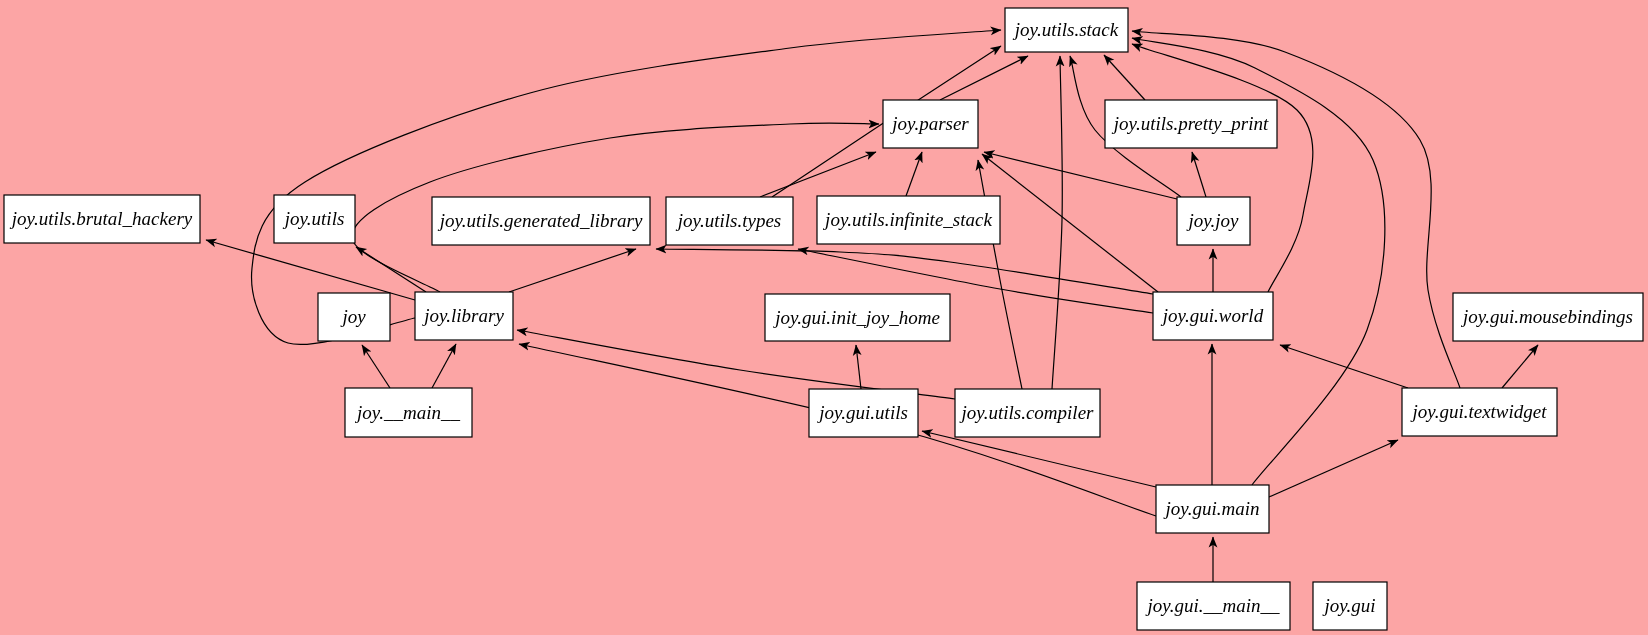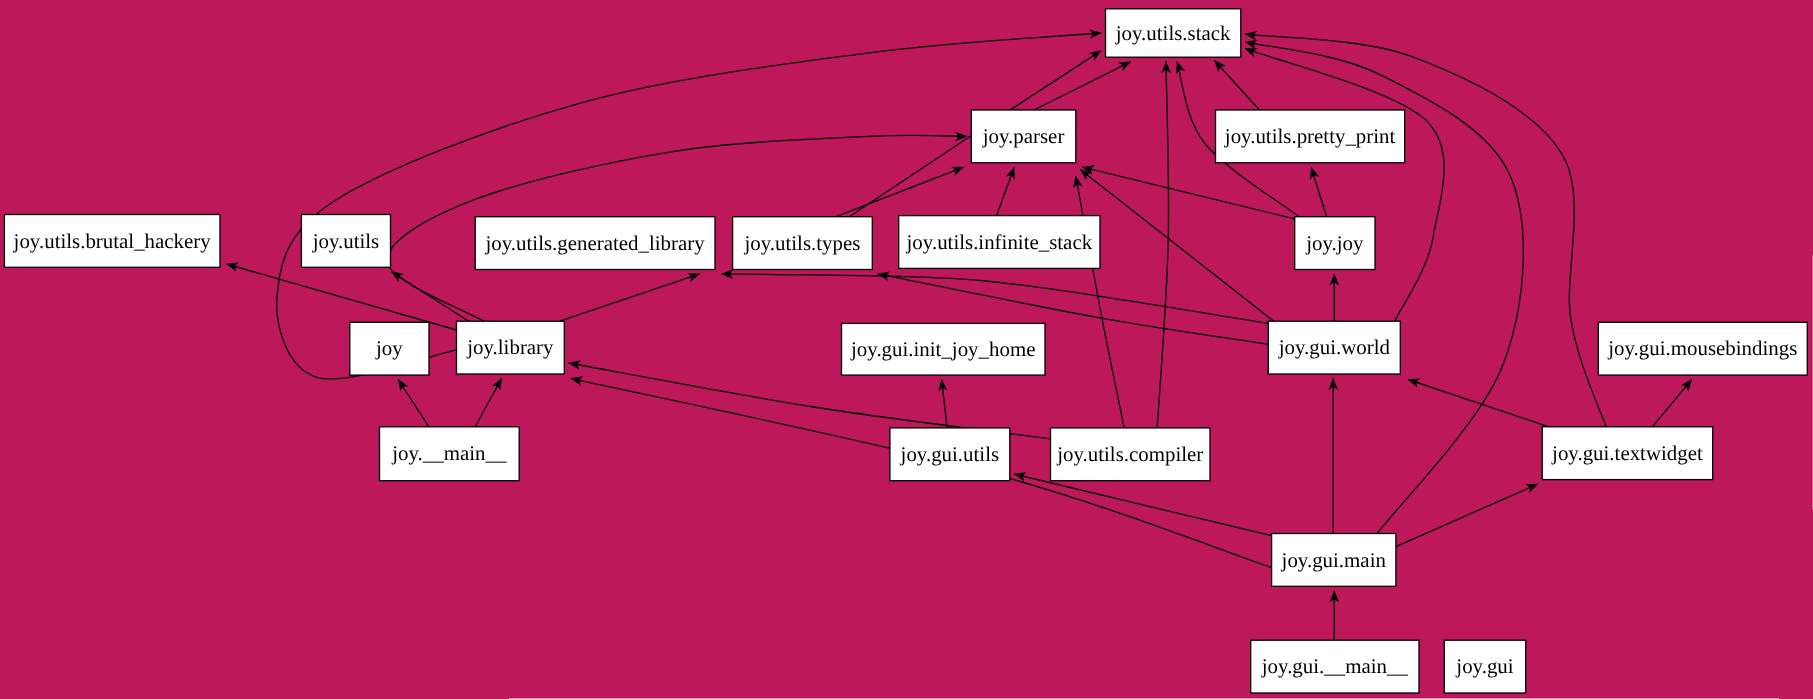--- a/index.html
+++ b/index.html
@@ -1,21 +1,22 @@
 <!DOCTYPE html>
 <html><head>
 <meta charset="utf-8">
 <style>
   html,body{margin:0;padding:0;background:#ffffff;}
   .canvas-wrap{
     position:relative;
     width:1648px;height:635px;
-    background:#be185d;
+    background:#fca5a5;
     font-family:"Liberation Serif","DejaVu Serif",serif;
     overflow:hidden;
+    font-style:italic;
   }
   svg{display:block;}
   .node-rect{fill:#ffffff;stroke:#000000;stroke-width:1.2;}
   .node-label{
     font-family:"Liberation Serif","DejaVu Serif",serif;
     font-size:19px;fill:#000000;
     text-anchor:middle;
   }
   .edge-path{fill:none;stroke:#000000;stroke-width:1.2;}
 </style>

